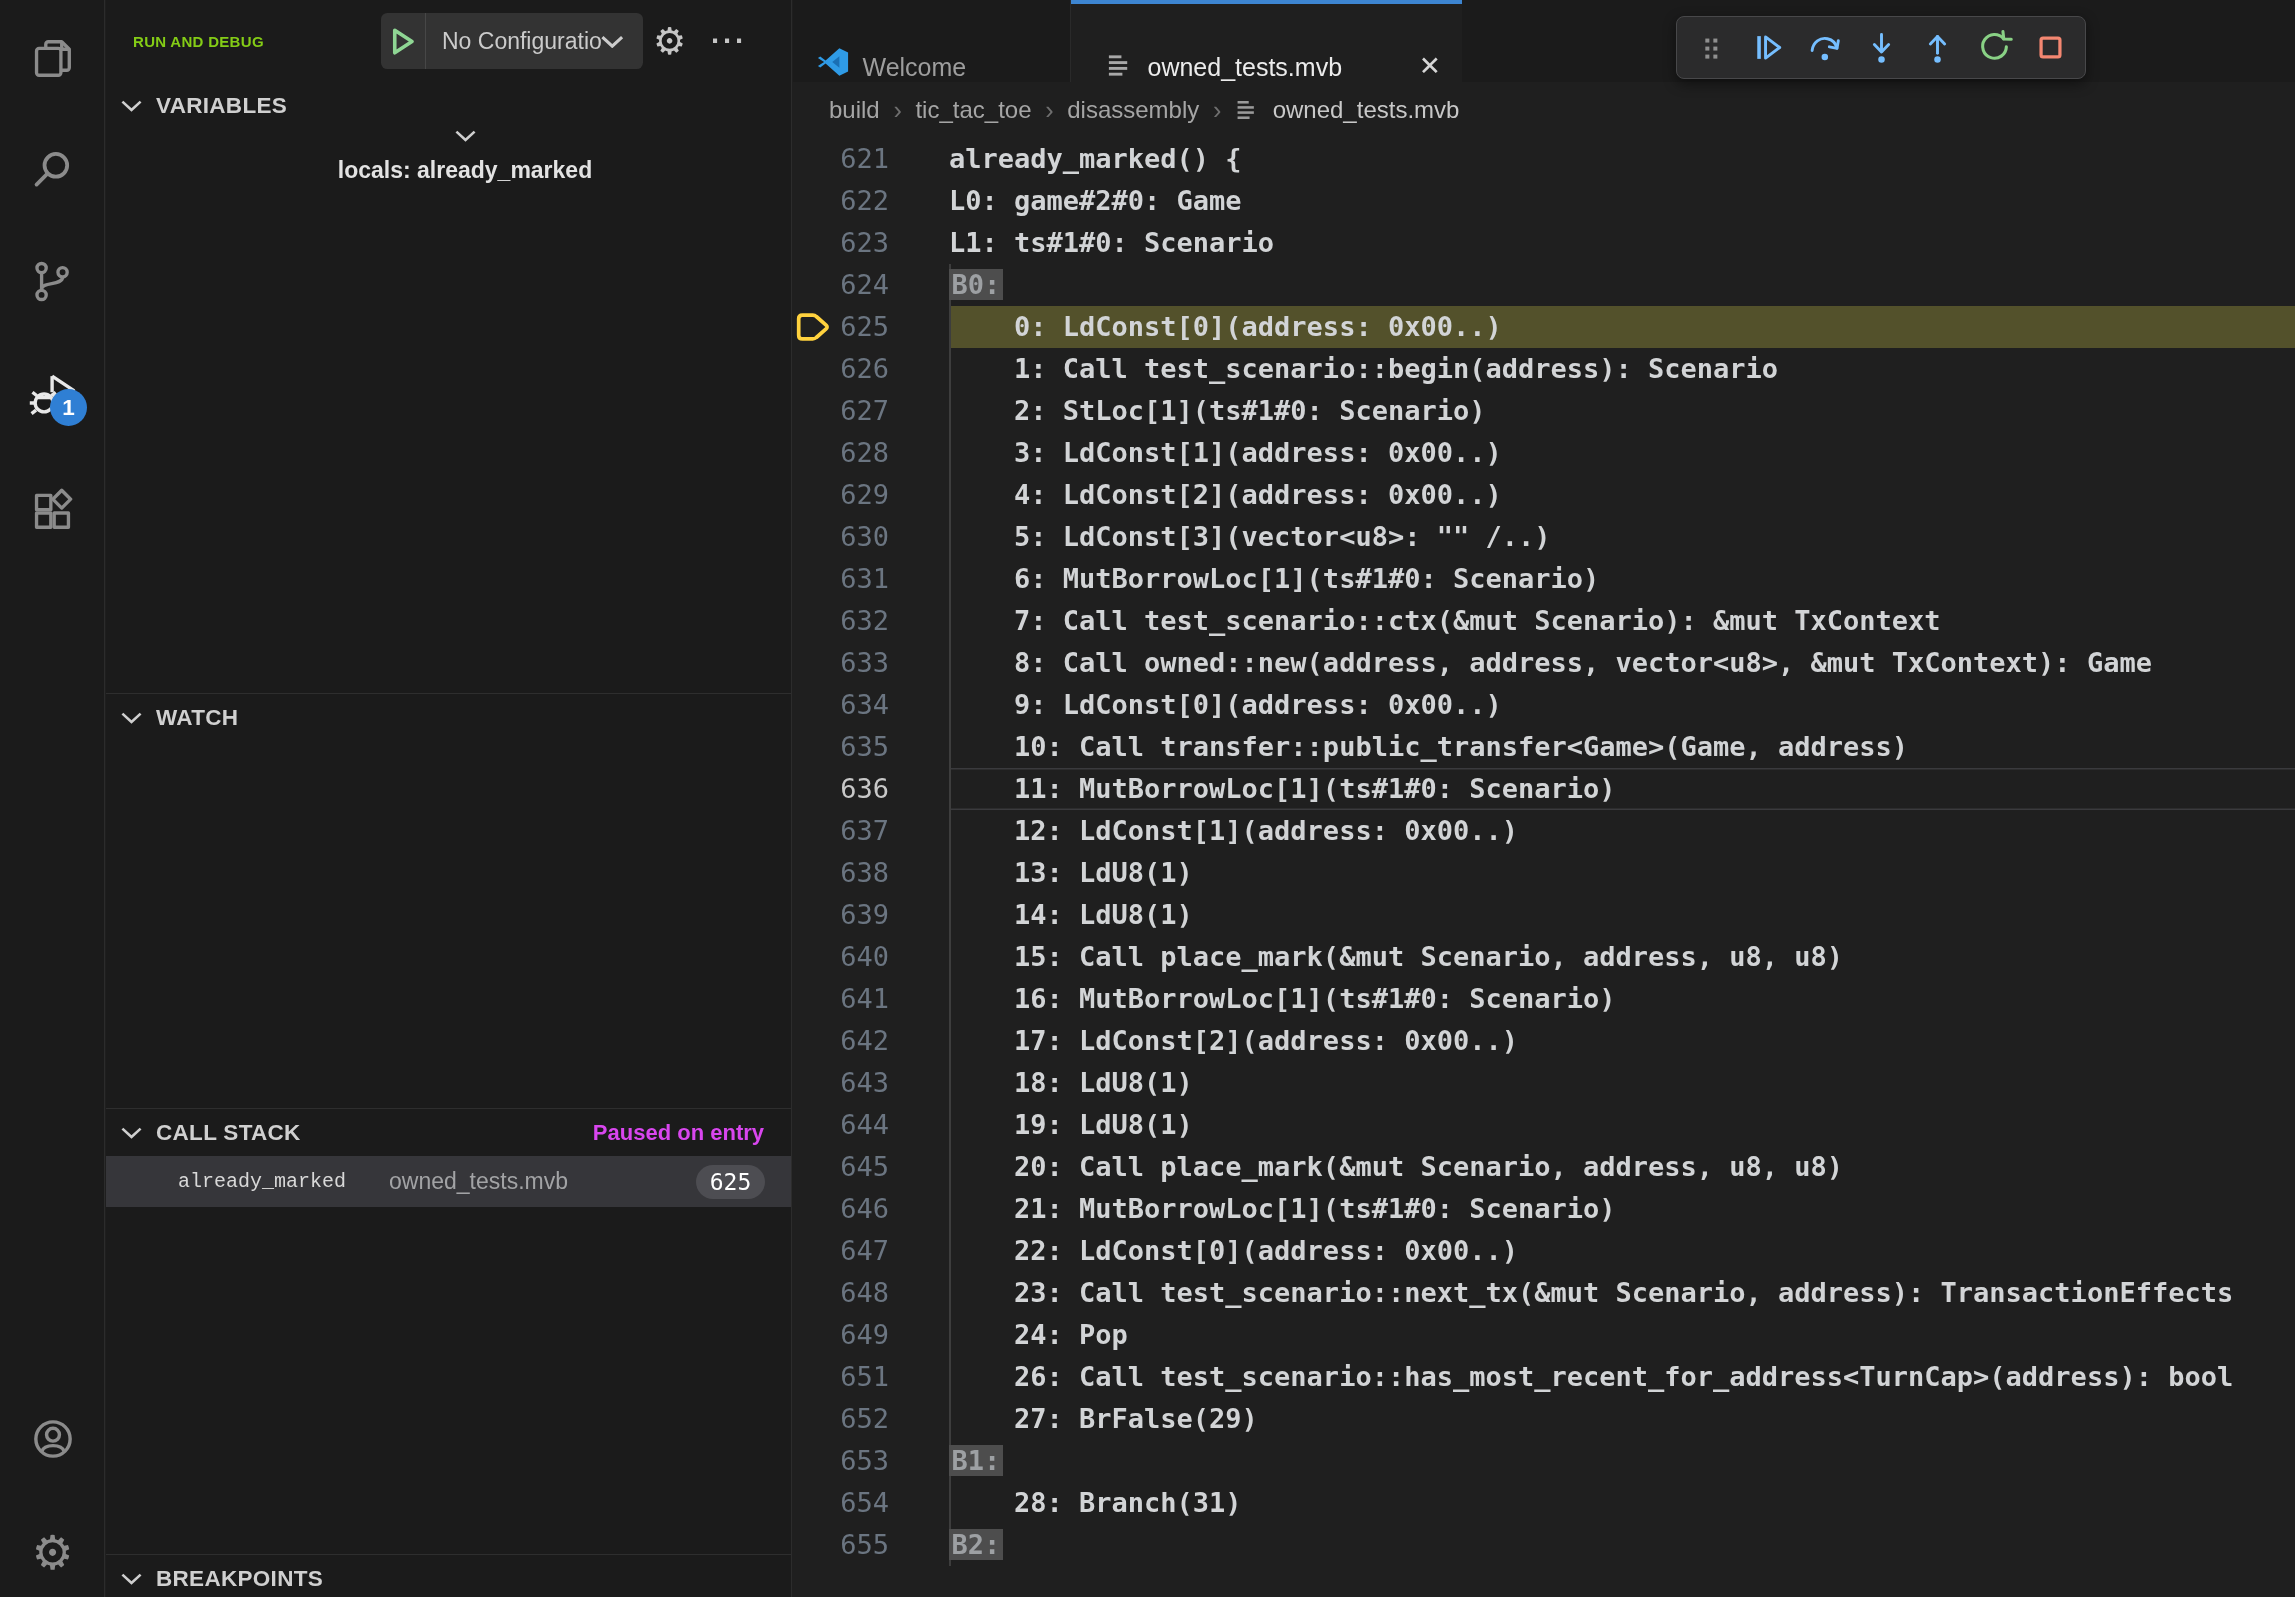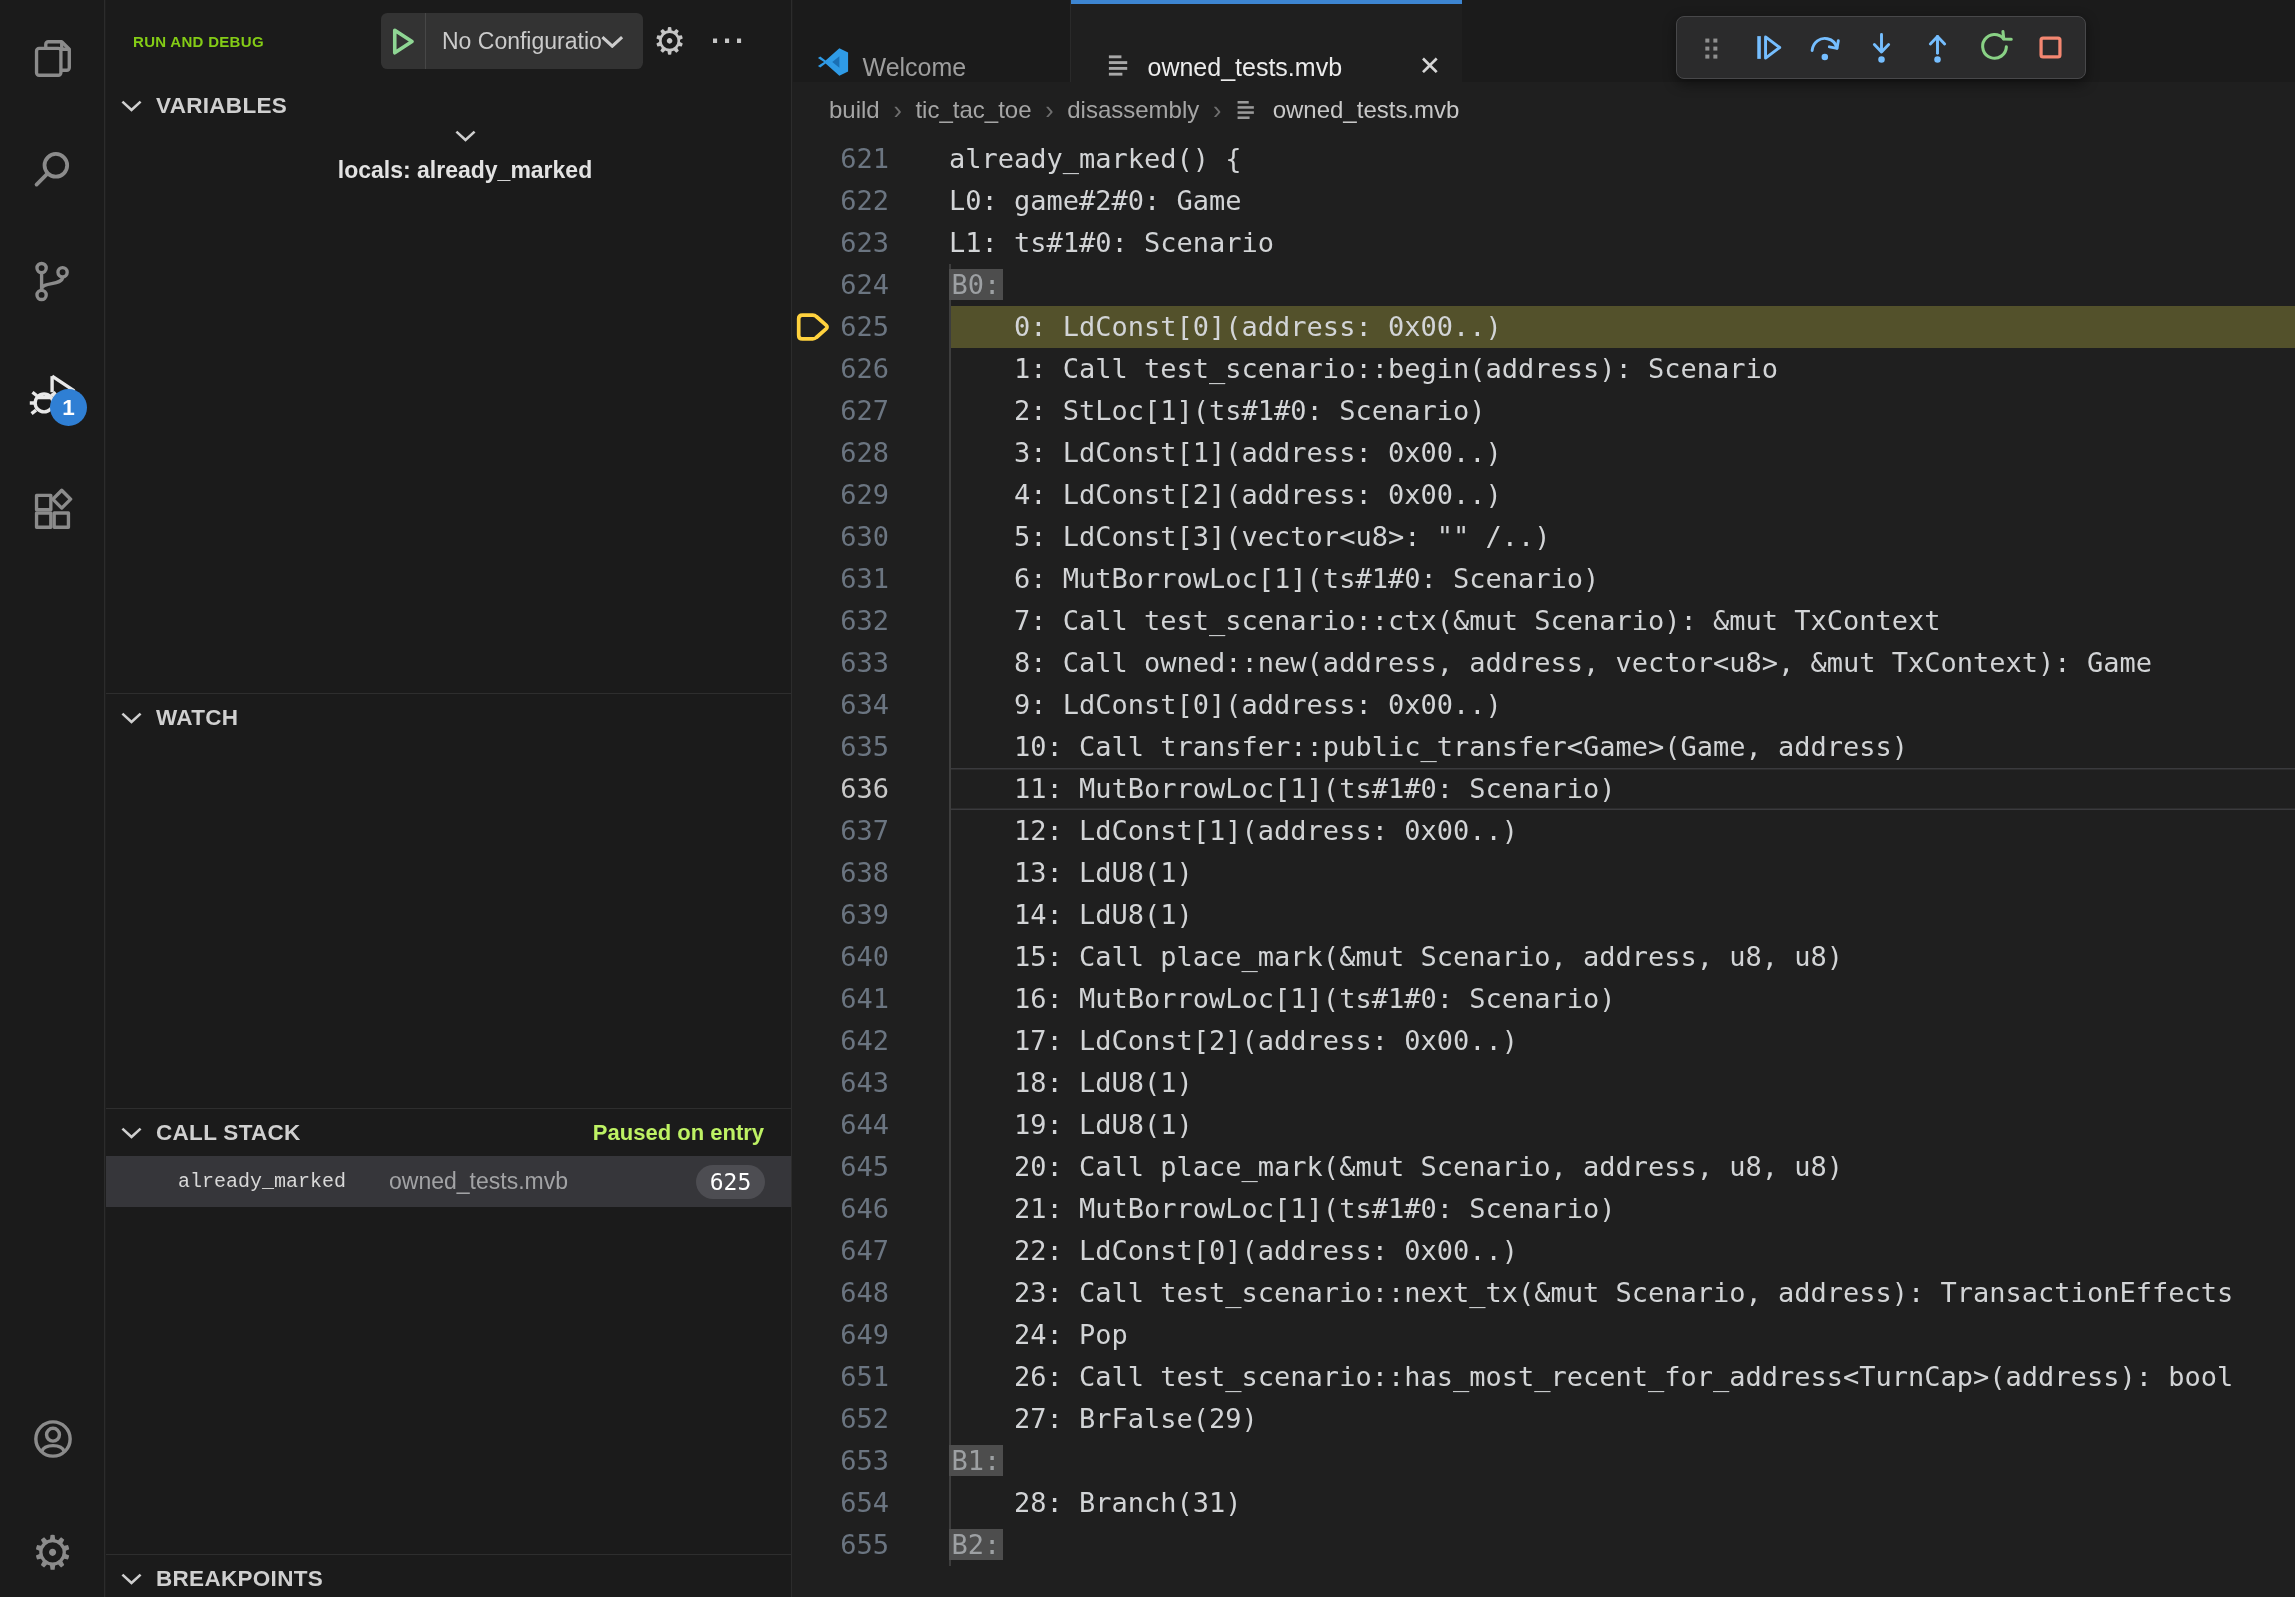--- a/index.html
+++ b/index.html
@@ -35,21 +35,21 @@
   .sb-more { position:absolute; left:605px; top:0; height:82px; display:flex; align-items:center;
     font-size:29px; color:#c6c6c6; letter-spacing:2.4px; font-weight:bold; }
 
   .section { position:absolute; left:0; right:0; }
   #sec-variables { top:82px; height:611px; }
   #sec-watch { top:693px; height:415px; border-top:0.8px solid #2e2e2e; }
   #sec-callstack { top:1108px; height:446px; border-top:0.8px solid #2e2e2e; }
   #sec-breakpoints { top:1554px; height:61px; border-top:0.8px solid #2e2e2e; }
   .sec-header { height:47px; display:flex; align-items:center; padding-left:14.5px; gap:14.5px; }
   .sec-label { font-size:22.5px; font-weight:700; color:#d0d0d0; letter-spacing:0.3px; }
-  .sec-status { margin-left:auto; margin-right:27px; font-size:22px; font-weight:700; color:#bef264; }
+  .sec-status { margin-left:auto; margin-right:27px; font-size:22px; font-weight:700; color:#d946ef; }
   .tree-row { height:47px; display:flex; align-items:center; padding-left:33px; gap:14.5px;flex-direction:column; }
   .tree-label { font-size:23px; font-weight:700; color:#e3e3e3; }
   .chev { flex:none; display:flex; }
   .frame-row { height:51px; display:flex; align-items:center; background:#36363a; padding-left:72px; }
   .frame-fn { font-family:Liberation Mono, monospace; font-size:20px; color:#d8d8d8; }
   .frame-file { margin-left:43px; font-size:23px; color:#a2a3a5; }
   .frame-line-badge { margin-left:auto; margin-right:26px; background:#4d4d52; border-radius:17.7px;
     padding:4px 13.7px; font-size:23px; color:#ffffff;
     font-family:"DejaVu Sans Mono","Liberation Mono",monospace; }
 
@@ -76,21 +76,21 @@
   .tb-btn { display:flex; align-items:center; justify-content:center; width:45px; height:45px; }
 
   #code { position:absolute; top:138px; left:0; right:0; }
   .code-row { display:flex; height:42px; font-family:"DejaVu Sans Mono","Liberation Mono",monospace;
     font-size:27px; line-height:42px; }
   .gutter { width:46px; position:relative; flex:none; }
   .exec-arrow { display:none; position:absolute; left:2.4px; top:4.8px; }
   .kind-exec .exec-arrow { display:block; }
   .line-num { flex:none; width:50px; text-align:right; color:#6b7581; }
   .kind-cursor .line-num { color:#c8c8c8; }
-  .line-content { flex:1; margin-left:60px; position:relative; white-space:pre; }
+  .line-content { flex:1; margin-left:60px; position:relative; white-space:pre;font-weight:bold; }
   .has-guide .line-content::before { content:""; position:absolute; left:0; top:0; bottom:0;
     width:2.4px; background:#3d3d3d; }
   .kind-exec .line-content { background:#53512b; }
   .kind-cursor .line-content { box-shadow:inset 0 1.6px 0 #3a3a3d, inset 0 -1.6px 0 #3a3a3d; }
   .line-text { color:#d2d4d6; position:relative; z-index:1; }
   .kind-block .line-text { background:#4d4d4d; color:#9da0a3; padding:0 2.4px; }
 </style>
 </head>
 <body>
 

